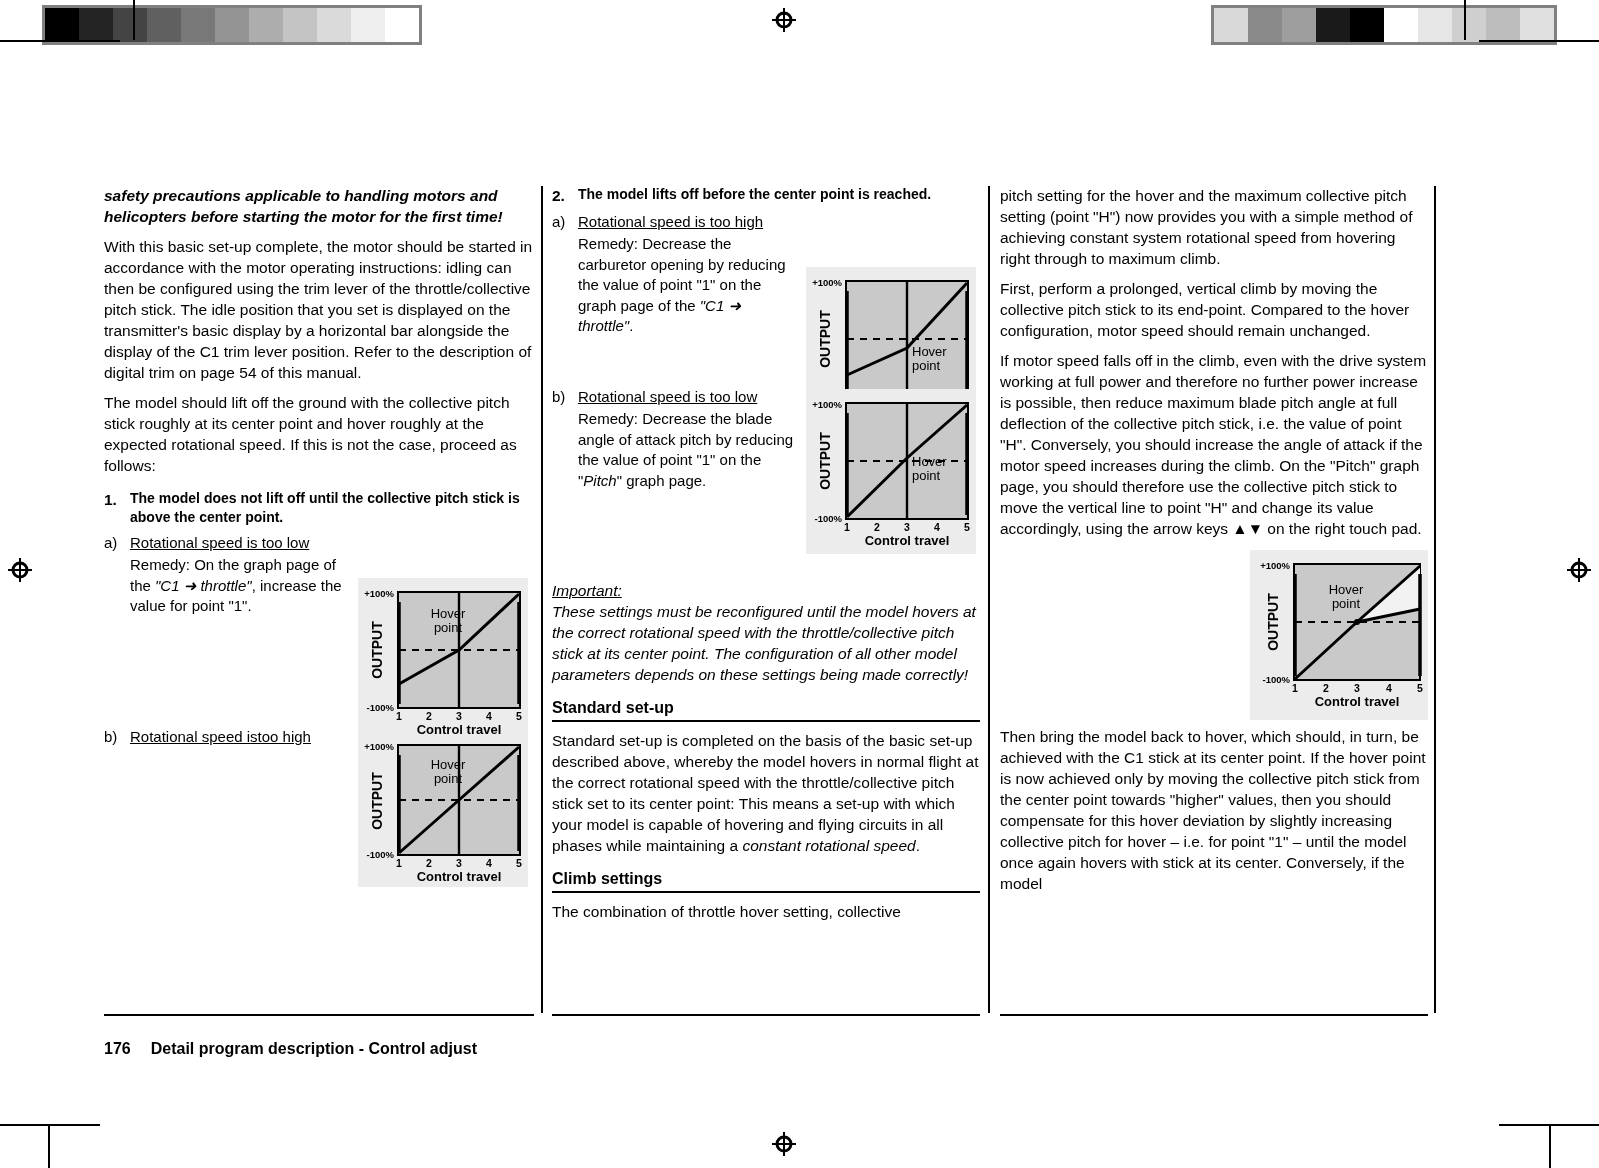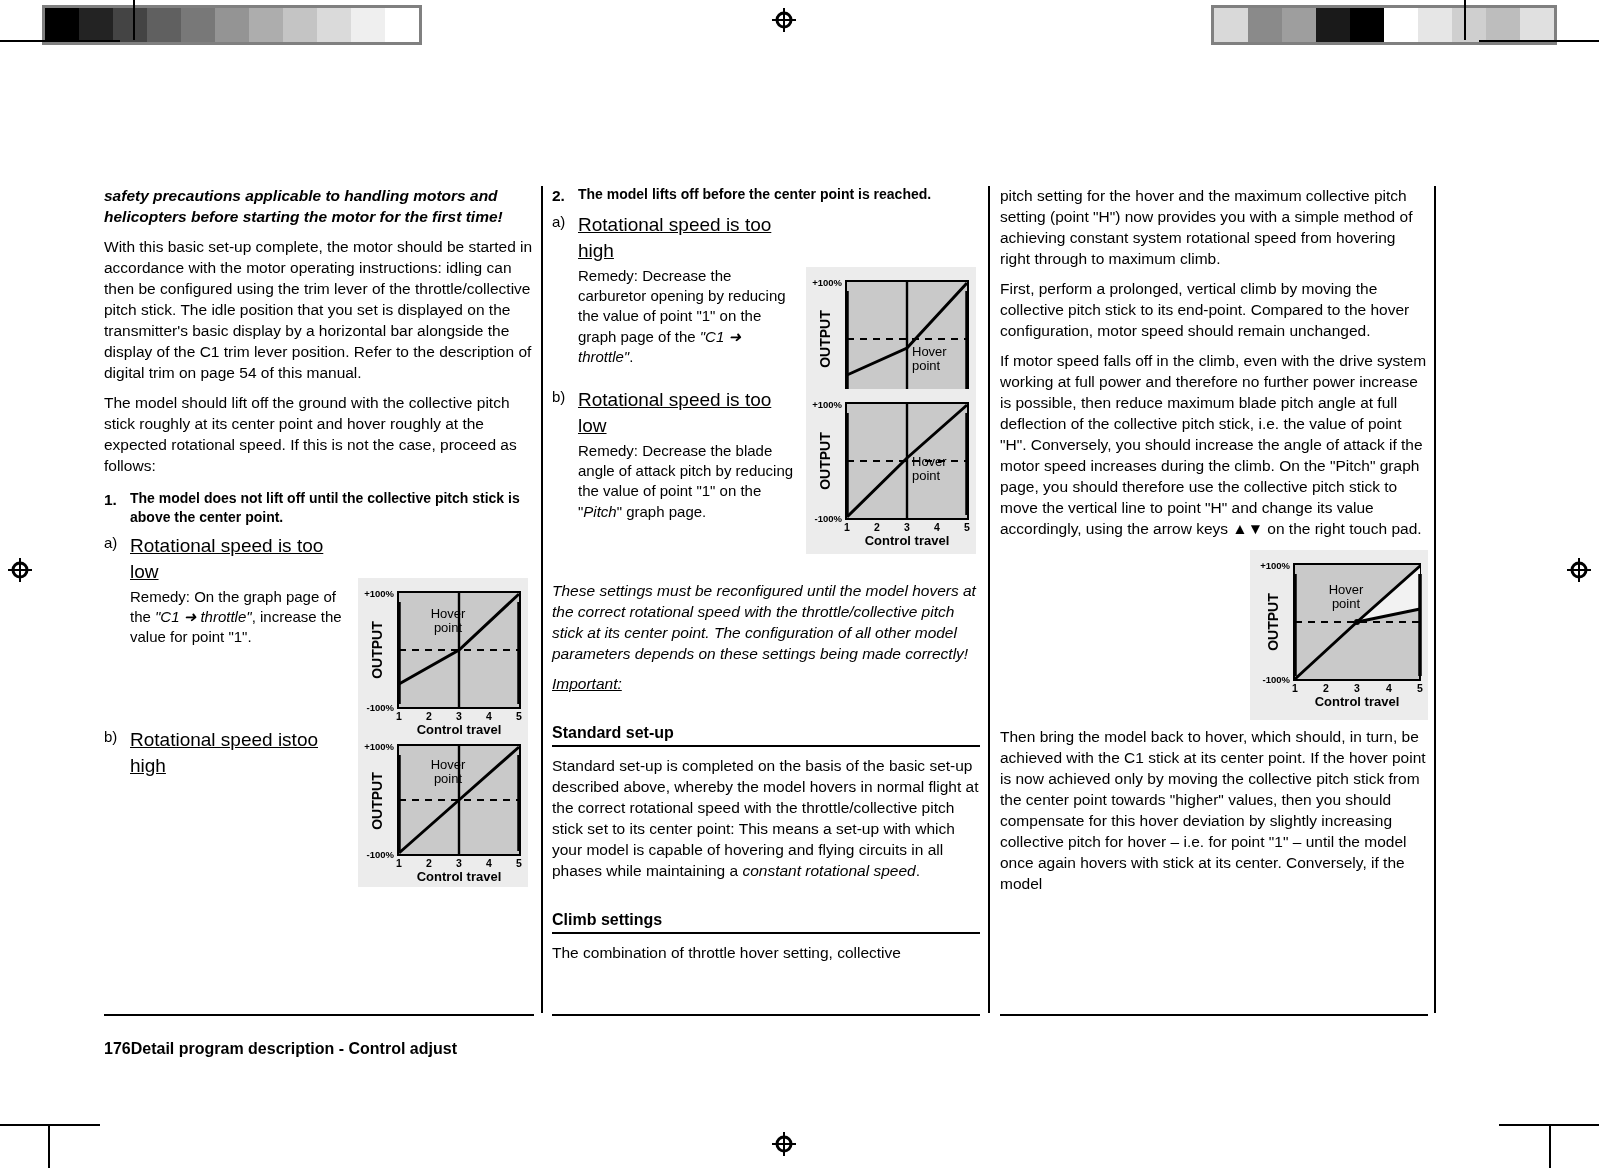--- a/index.html
+++ b/index.html
@@ -53,36 +53,36 @@
 
   
   .numitem{display:flex;margin:13px 0 6px 0;}
   .numitem .num{width:26px;flex:0 0 26px;font-weight:bold;font-size:15.5px;line-height:1.355;}
   .numitem .numtxt{font-weight:bold;font-size:14px;line-height:1.355;}
 
   
   .letitem{display:flex;margin:0 0 2px 0;}
   .letitem .let{width:26px;flex:0 0 26px;font-size:15px;line-height:1.36;}
   .letitem .letbody{flex:1;}
-  .letitem .lettitle{font-size:19px;line-height:1.36;text-decoration:underline;}
+  .letitem .lettitle{font-size:15px;line-height:1.36;text-decoration:underline;}
   .letitem .letbody p{font-size:15px;line-height:1.36;margin:2px 0 0 0;}
 
   
-  .secthead{font-weight:bold;font-size:16px;margin:30px 0 0 0;}
+  .secthead{font-weight:bold;font-size:16px;margin:14px 0 0 0;}
   .secthead + .rule{border-bottom:2px solid #000;margin:3px 0 8px 0;}
 
   
   .figure{position:absolute;background:#ececec;}
   .figure svg{display:block;}
 
   
   .flowrow{position:relative;}
 
   
-  #footer{position:absolute;left:104px;top:1040px;display:flex;align-items:flex-end;}
+  #footer{position:absolute;left:104px;top:1040px;display:flex;align-items:flex-end;gap:20px;}
   #footer .pageno{font-size:16px;font-weight:bold;}
   #footer .foottitle{font-size:16px;font-weight:bold;}
   #rule-bottom-left{position:absolute;left:104px;top:1014px;width:430px;height:2px;background:#000;}
   #rule-bottom-mid{position:absolute;left:552px;top:1014px;width:428px;height:2px;background:#000;}
   #rule-bottom-right{position:absolute;left:1000px;top:1014px;width:428px;height:2px;background:#000;}
   #edge-right{position:absolute;left:1434px;top:186px;width:2px;height:827px;background:#000;}
 </style>
 </head>
 <body>
 
@@ -287,22 +287,22 @@
           <text x="71" y="142" font-family="Liberation Sans, sans-serif" font-size="10.5" font-weight="bold" text-anchor="middle">2</text>
           <text x="101" y="142" font-family="Liberation Sans, sans-serif" font-size="10.5" font-weight="bold" text-anchor="middle">3</text>
           <text x="131" y="142" font-family="Liberation Sans, sans-serif" font-size="10.5" font-weight="bold" text-anchor="middle">4</text>
           <text x="161" y="142" font-family="Liberation Sans, sans-serif" font-size="10.5" font-weight="bold" text-anchor="middle">5</text>
           <text x="101" y="156" font-family="Liberation Sans, sans-serif" font-size="13" font-weight="bold" text-anchor="middle">Control travel</text>
         </svg>
       </div>
     </div>
 
     <div style="margin-top:18px;">
+      <p class="ital ul tight" style="text-decoration:underline;margin-bottom:0;">Important:</p>
       <p class="ital">These settings must be reconfigured until the model hovers at the correct rotational speed with the throttle/collective pitch stick at its center point. The configuration of all other model parameters depends on these settings being made correctly!</p>
-      <p class="ital ul tight" style="text-decoration:underline;margin-bottom:0;">Important:</p>
     </div>
 
     <div class="secthead">Standard set-up</div>
     <div class="rule"></div>
     <p><span>Standard set-up is completed on the basis of the basic set-up described above, whereby the model hovers in normal flight at the correct rotational speed with the throttle/collective pitch stick set to its center point: This means a set-up with which your model is capable of hovering and flying circuits in all phases while maintaining a </span><span class="ital">constant rotational speed</span><span>.</span></p>
 
     <div class="secthead">Climb settings</div>
     <div class="rule"></div>
     <p>The combination of throttle hover setting, collective</p>
   </div>

